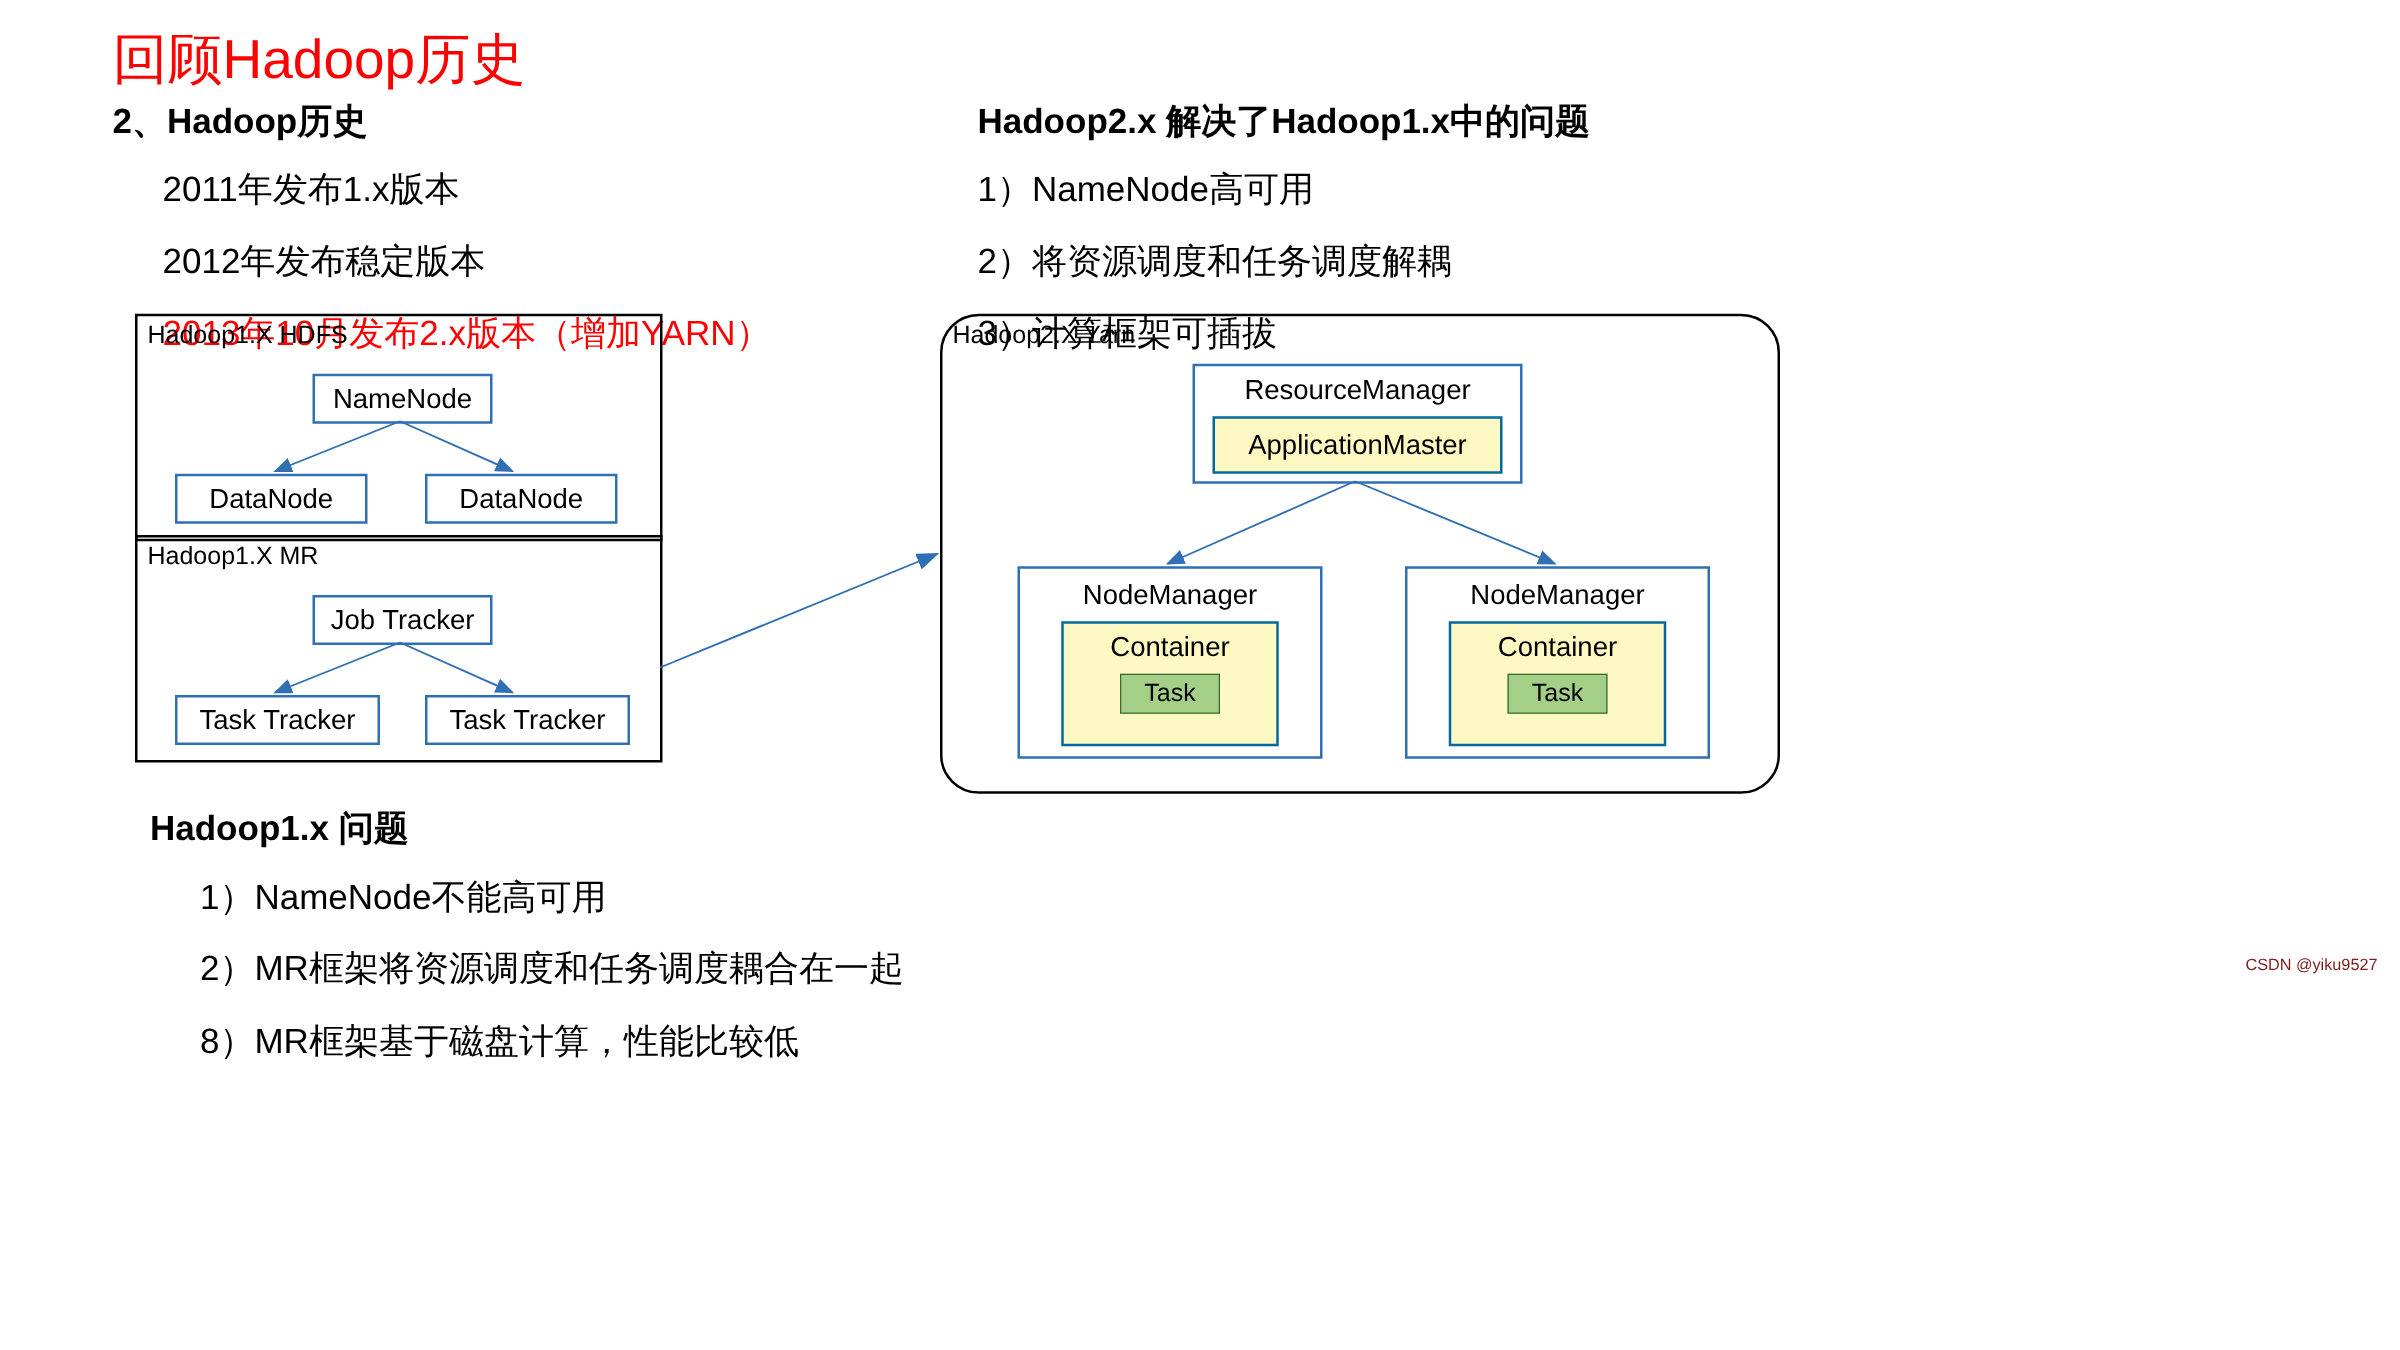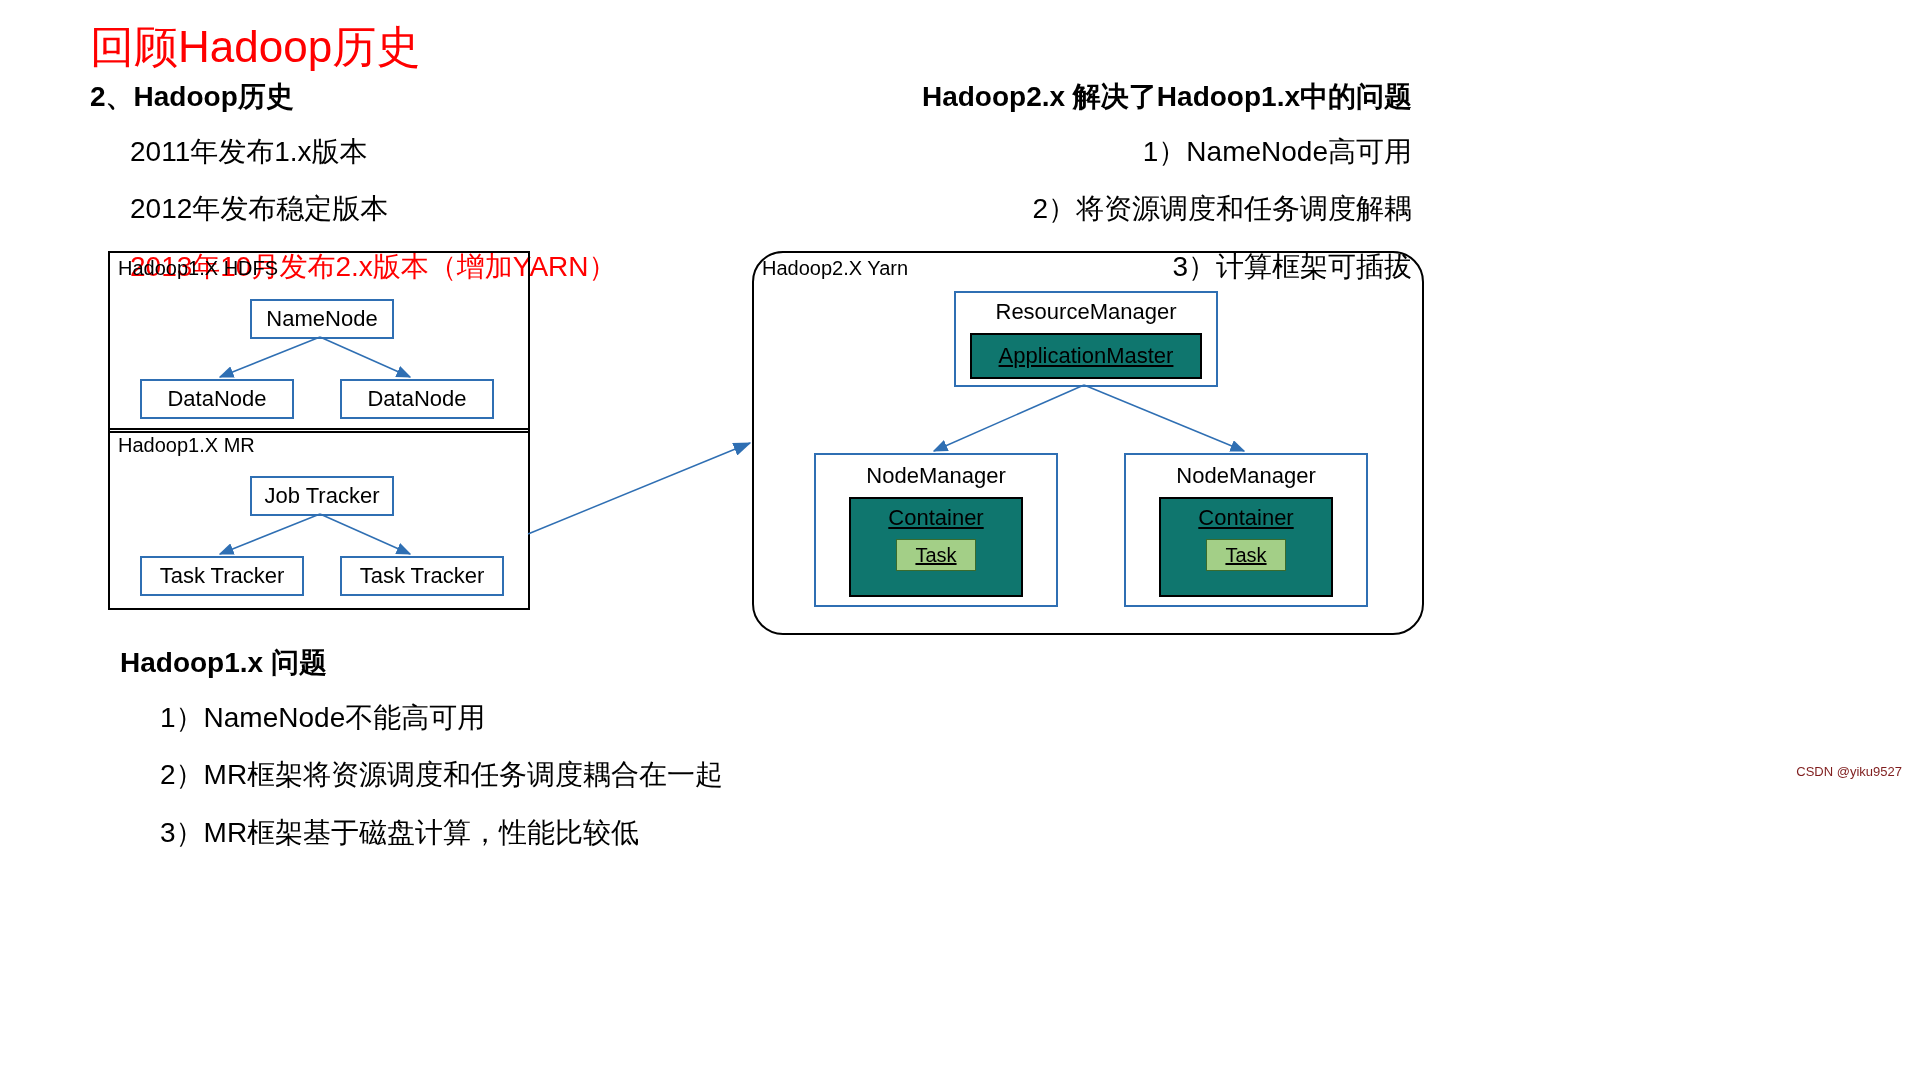--- a/index.html
+++ b/index.html
@@ -7,33 +7,33 @@
   .title{position:absolute;left:90px;top:18px;font-size:44px;color:#ff0000;font-weight:400;}
   .h1{font-size:28px;font-weight:bold;}
   .body{font-size:28px;line-height:1.55;}
   .red{color:#ff0000;}
   .indent{margin-left:40px;}
   
   .leftcol{position:absolute;left:90px;top:78px;width:620px;}
   .leftcol .h1{margin-bottom:14px;}
   .leftcol .body{margin-bottom:14px;}
   
-  .rightcol{position:absolute;left:732px;top:78px;width:680px;text-align:right;}
+  .rightcol{position:absolute;left:782px;top:78px;width:680px;}
   .rightcol .h1{margin-bottom:14px;}
   .rightcol .body{margin-bottom:14px;}
   
   .problems{position:absolute;left:120px;top:644px;width:620px;}
   .problems .h1{margin-bottom:14px;}
   .problems .body{margin-bottom:14px;}
 
   
   .dia{position:absolute;border:2px solid #000;}
   .dia-label{position:absolute;left:8px;top:4px;font-size:20px;}
   .bluebox{position:absolute;border:2px solid #2f6fb3;background:#fff;text-align:center;font-size:22px;display:flex;align-items:center;justify-content:center;flex-direction:column;}
-  .orangebox{border:2px solid #000000;background:#0f766e;text-align:center;font-size:22px;display:flex;align-items:center;justify-content:center;flex-direction:column;text-decoration:underline;}
+  .orangebox{border:2px solid #0369a1;background:#fef9c3;text-align:center;font-size:22px;display:flex;align-items:center;justify-content:center;flex-direction:column;}
   .greenbox{border:1.5px solid #3a6b2d;background:#a3cf87;text-align:center;font-size:20px;display:flex;align-items:center;justify-content:center;}
   .inner-gap{padding:6px 14px;}
   
   .wm{position:absolute;right:18px;bottom:16px;font-size:13px;color:#7f1d1d;}
 
   svg{position:absolute;pointer-events:none;}
 </style>
 </head>
 <body>
 
@@ -127,17 +127,17 @@
       </defs>
       <line x1="330" y1="132" x2="180" y2="198" stroke="#2f6fb3" stroke-width="1.5" marker-end="url(#ah4)"></line>
       <line x1="330" y1="132" x2="490" y2="198" stroke="#2f6fb3" stroke-width="1.5" marker-end="url(#ah4)"></line>
     </svg>
   </div>
 
   <div class="problems">
     <div class="h1">Hadoop1.x 问题</div>
     <div class="body indent">1）NameNode不能高可用</div>
     <div class="body indent">2）MR框架将资源调度和任务调度耦合在一起</div>
-    <div class="body indent">3）MR框架基于磁盘计算，性能比较低</div>
+    <div class="body indent">8）MR框架基于磁盘计算，性能比较低</div>
   </div>
 
   <div class="wm">CSDN @yiku9527</div>
 </div>
 
 </body></html>

